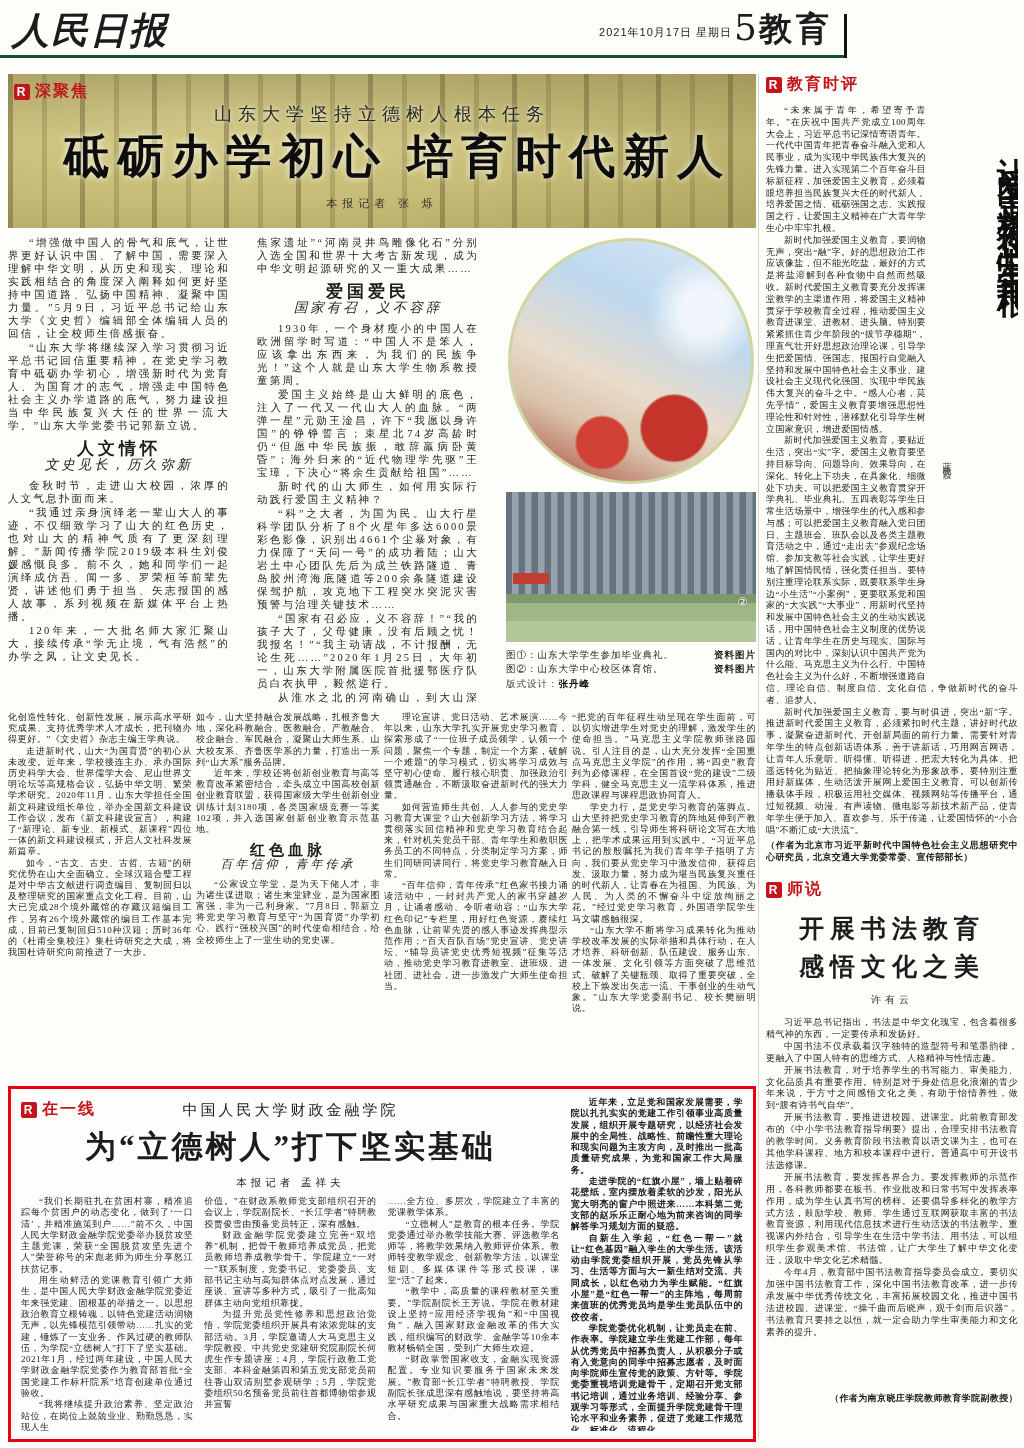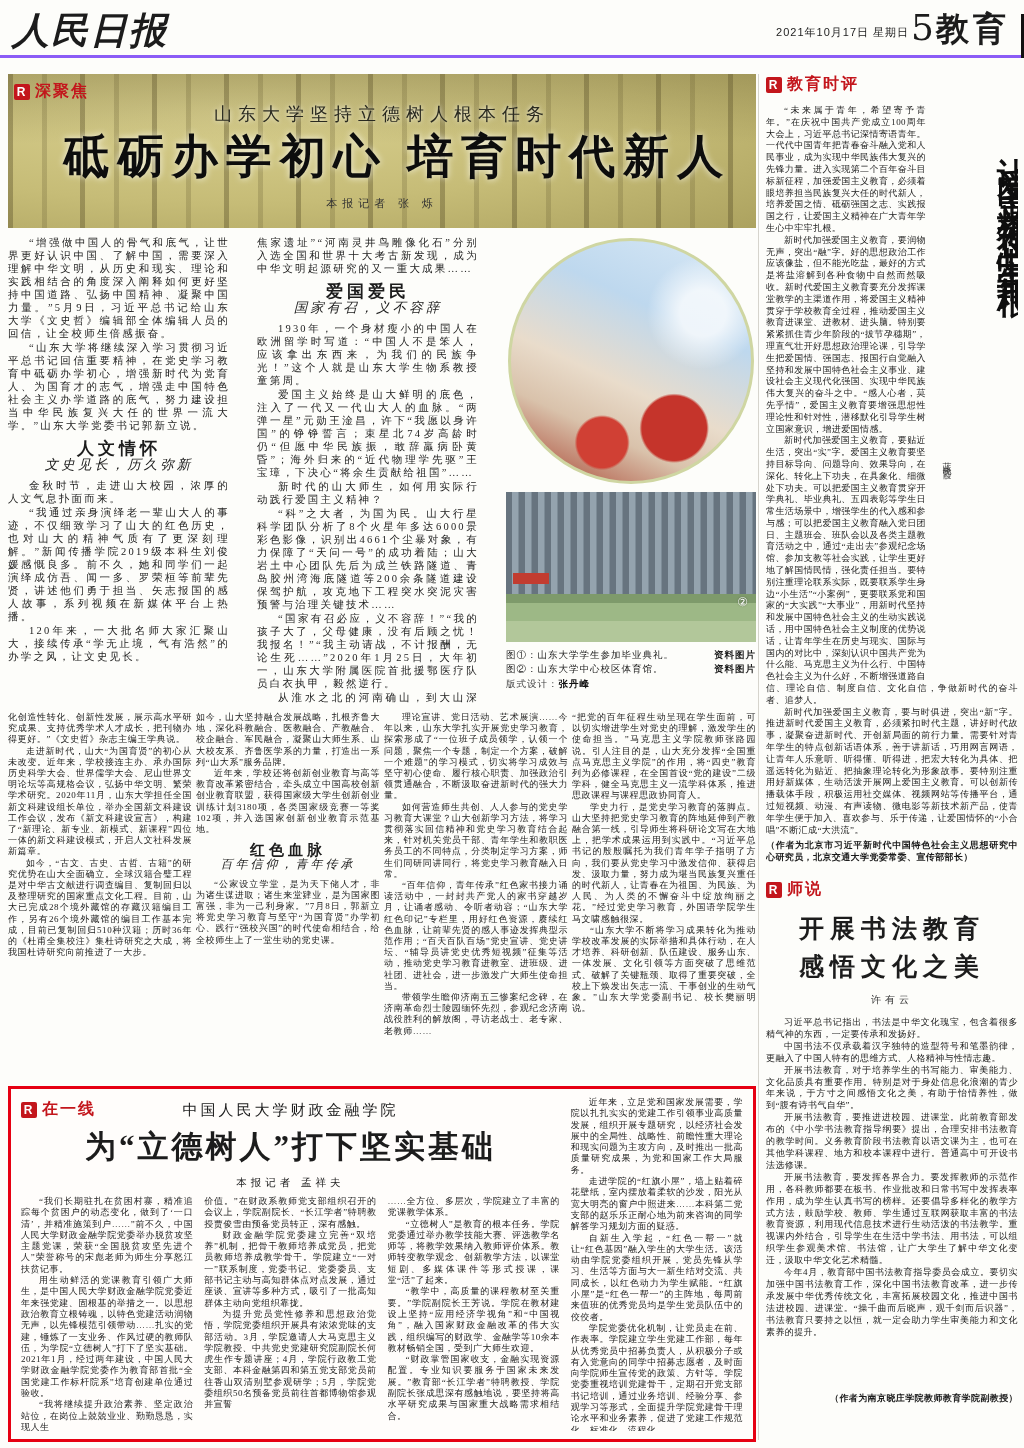--- a/index.html
+++ b/index.html
@@ -1,21 +1,21 @@
 <!DOCTYPE html>
 <html><head>
 <meta charset="utf-8">
 <style>
   * { margin:0; padding:0; box-sizing:border-box; }
   html,body { width:1024px; height:1448px; }
   body { background:#fdfdfa; color:#1c1c1c; font-family:"Liberation Serif","DejaVu Serif",serif; position:relative; overflow:hidden; }
   .page { position:absolute; inset:0; }
 
   
-  .masthead { position:absolute; left:0; top:0; width:1024px; height:58px; border-bottom:3px solid #8b5cf6; }
+  .masthead { position:absolute; left:0; top:0; width:847px; height:58px; border-bottom:3px solid #14532d; }
   .logo { position:absolute; left:12px; top:6px; font-size:37px; font-weight:bold; font-style:italic; letter-spacing:2px; font-family:"DejaVu Serif",serif; }
   .mh-right { position:absolute; right:14px; top:10px; display:flex; align-items:flex-end; gap:2px; }
   .mh-date { font-size:11px; letter-spacing:1px; padding-bottom:6px; font-family:"Liberation Sans",sans-serif; }
   .mh-page { font-size:36px; font-family:"DejaVu Serif",serif; line-height:1; }
   .mh-section { font-size:33px; font-weight:bold; line-height:1; letter-spacing:4px; }
   .corner { position:absolute; right:0; top:14px; width:3px; height:44px; background:#111; }
 
   
   .badge { display:inline-flex; align-items:center; gap:5px; color:#c3161c; font-weight:bold; font-size:16px; letter-spacing:2px; font-family:"Liberation Sans",sans-serif; }
   .ric { width:16px; height:16px; border-radius:2px; background:#c3161c; color:#fff; font-size:12px; font-weight:bold; display:inline-flex; align-items:center; justify-content:center; font-family:"Liberation Sans",sans-serif; }
@@ -87,21 +87,21 @@
 
   
   .frontline { position:absolute; left:8px; top:1086px; width:748px; height:356px; border:3px solid #e60012; background:#fffdfb; padding:8px 10px; }
   .fl-grid { display:grid; grid-template-columns:repeat(4,1fr); grid-template-rows:auto 1fr; gap:6px 11px; height:100%; }
   .fl-header { grid-column:1 / 4; grid-row:1; position:relative; padding-top:2px; }
   .fl-header .badge { position:absolute; left:0; top:2px; }
   .fl-kicker { text-align:center; font-size:15px; letter-spacing:3px; margin-top:2px; }
   .fl-headline { text-align:center; font-size:31px; font-weight:bold; letter-spacing:3px; margin-top:6px; font-family:"Liberation Serif",serif; }
   .fl-byline { text-align:center; font-size:10.5px; letter-spacing:4px; margin-top:8px; color:#222; }
   .fl-col { overflow:hidden; font-size:9px; line-height:11.3px; letter-spacing:0.5px; }
-  .fl-col-right { grid-column:4; grid-row:1 / 3; }
+  .fl-col-right { grid-column:4; grid-row:1 / 3;font-weight:bold; }
   .fl-c1 { grid-column:1; grid-row:2; } .fl-c2 { grid-column:2; grid-row:2; } .fl-c3 { grid-column:3; grid-row:2; }
 </style>
 </head>
 <body>
 
 <div class="page">
 
   <header class="masthead">
     <div class="logo">人民日报</div>
     <div class="mh-right">
@@ -200,21 +200,20 @@
           <div class="sh-s">百年信仰，青年传承</div>
         </div>
         <div>
             <p class="para">“公家设立学堂，是为天下储人才，非为诸生谋进取；诸生来堂肄业，是为国家图富强，非为一己利身家。”7月8日，郭新立将党史学习教育与坚守“为国育贤”办学初心、践行“强校兴国”的时代使命相结合，给全校师生上了一堂生动的党史课。</p>
           </div>
       </div>
       <div class="tcol">
           <p class="para">理论宣讲、党日活动、艺术展演……今年以来，山东大学扎实开展党史学习教育，探索形成了“一位班子成员领学，认领一个问题，聚焦一个专题，制定一个方案，破解一个难题”的学习模式，切实将学习成效与坚守初心使命、履行核心职责、加强政治引领贯通融合，不断汲取奋进新时代的强大力量。</p>
           <p class="para">如何营造师生共创、人人参与的党史学习教育大课堂？山大创新学习方法，将学习贯彻落实回信精神和党史学习教育结合起来，针对机关党员干部、青年学生和教职医务员工的不同特点，分类制定学习方案，师生们同研同讲同行，将党史学习教育融入日常。</p>
           <p class="para">“百年信仰，青年传承”红色家书接力诵读活动中，一封封共产党人的家书穿越岁月，让诵者感动、令听者动容；“山东大学红色印记”专栏里，用好红色资源，赓续红色血脉，让前辈先贤的感人事迹发挥典型示范作用；“百天百队百场”党史宣讲、党史讲坛、“辅导员讲党史优秀短视频”征集等活动，推动党史学习教育进教室、进班级、进社团、进社会，进一步激发广大师生使命担当。</p>
-          <p class="para">带领学生瞻仰济南五三惨案纪念碑，在济南革命烈士陵园缅怀先烈，参观纪念济南战役胜利的解放阁，寻访老战士、老专家、老教师……</p>
         </div>
       <div class="tcol cont-first">
           <p class="para">“把党的百年征程生动呈现在学生面前，可以切实增进学生对党史的理解，激发学生的使命担当。”马克思主义学院教师张路园说。引人注目的是，山大充分发挥“全国重点马克思主义学院”的作用，将“四史”教育列为必修课程，在全国首设“党的建设”二级学科，健全马克思主义一流学科体系，推进思政课程与课程思政协同育人。</p>
           <p class="para">学史力行，是党史学习教育的落脚点。山大坚持把党史学习教育的阵地延伸到产教融合第一线，引导师生将科研论文写在大地上，把学术成果运用到实践中。“习近平总书记的殷殷嘱托为我们青年学子指明了方向，我们要从党史学习中激发信仰、获得启发、汲取力量，努力成为堪当民族复兴重任的时代新人，让青春在为祖国、为民族、为人民、为人类的不懈奋斗中绽放绚丽之花。”经过党史学习教育，外国语学院学生马文啸感触很深。</p>
           <p class="para">“山东大学不断将学习成果转化为推动学校改革发展的实际举措和具体行动，在人才培养、科研创新、队伍建设、服务山东、一体发展、文化引领等方面突破了思维范式、破解了关键瓶颈、取得了重要突破，全校上下焕发出矢志一流、干事创业的生动气象。”山东大学党委副书记、校长樊丽明说。</p>
         </div>
     </div>
   </section>
 
   <aside class="rightcol">

